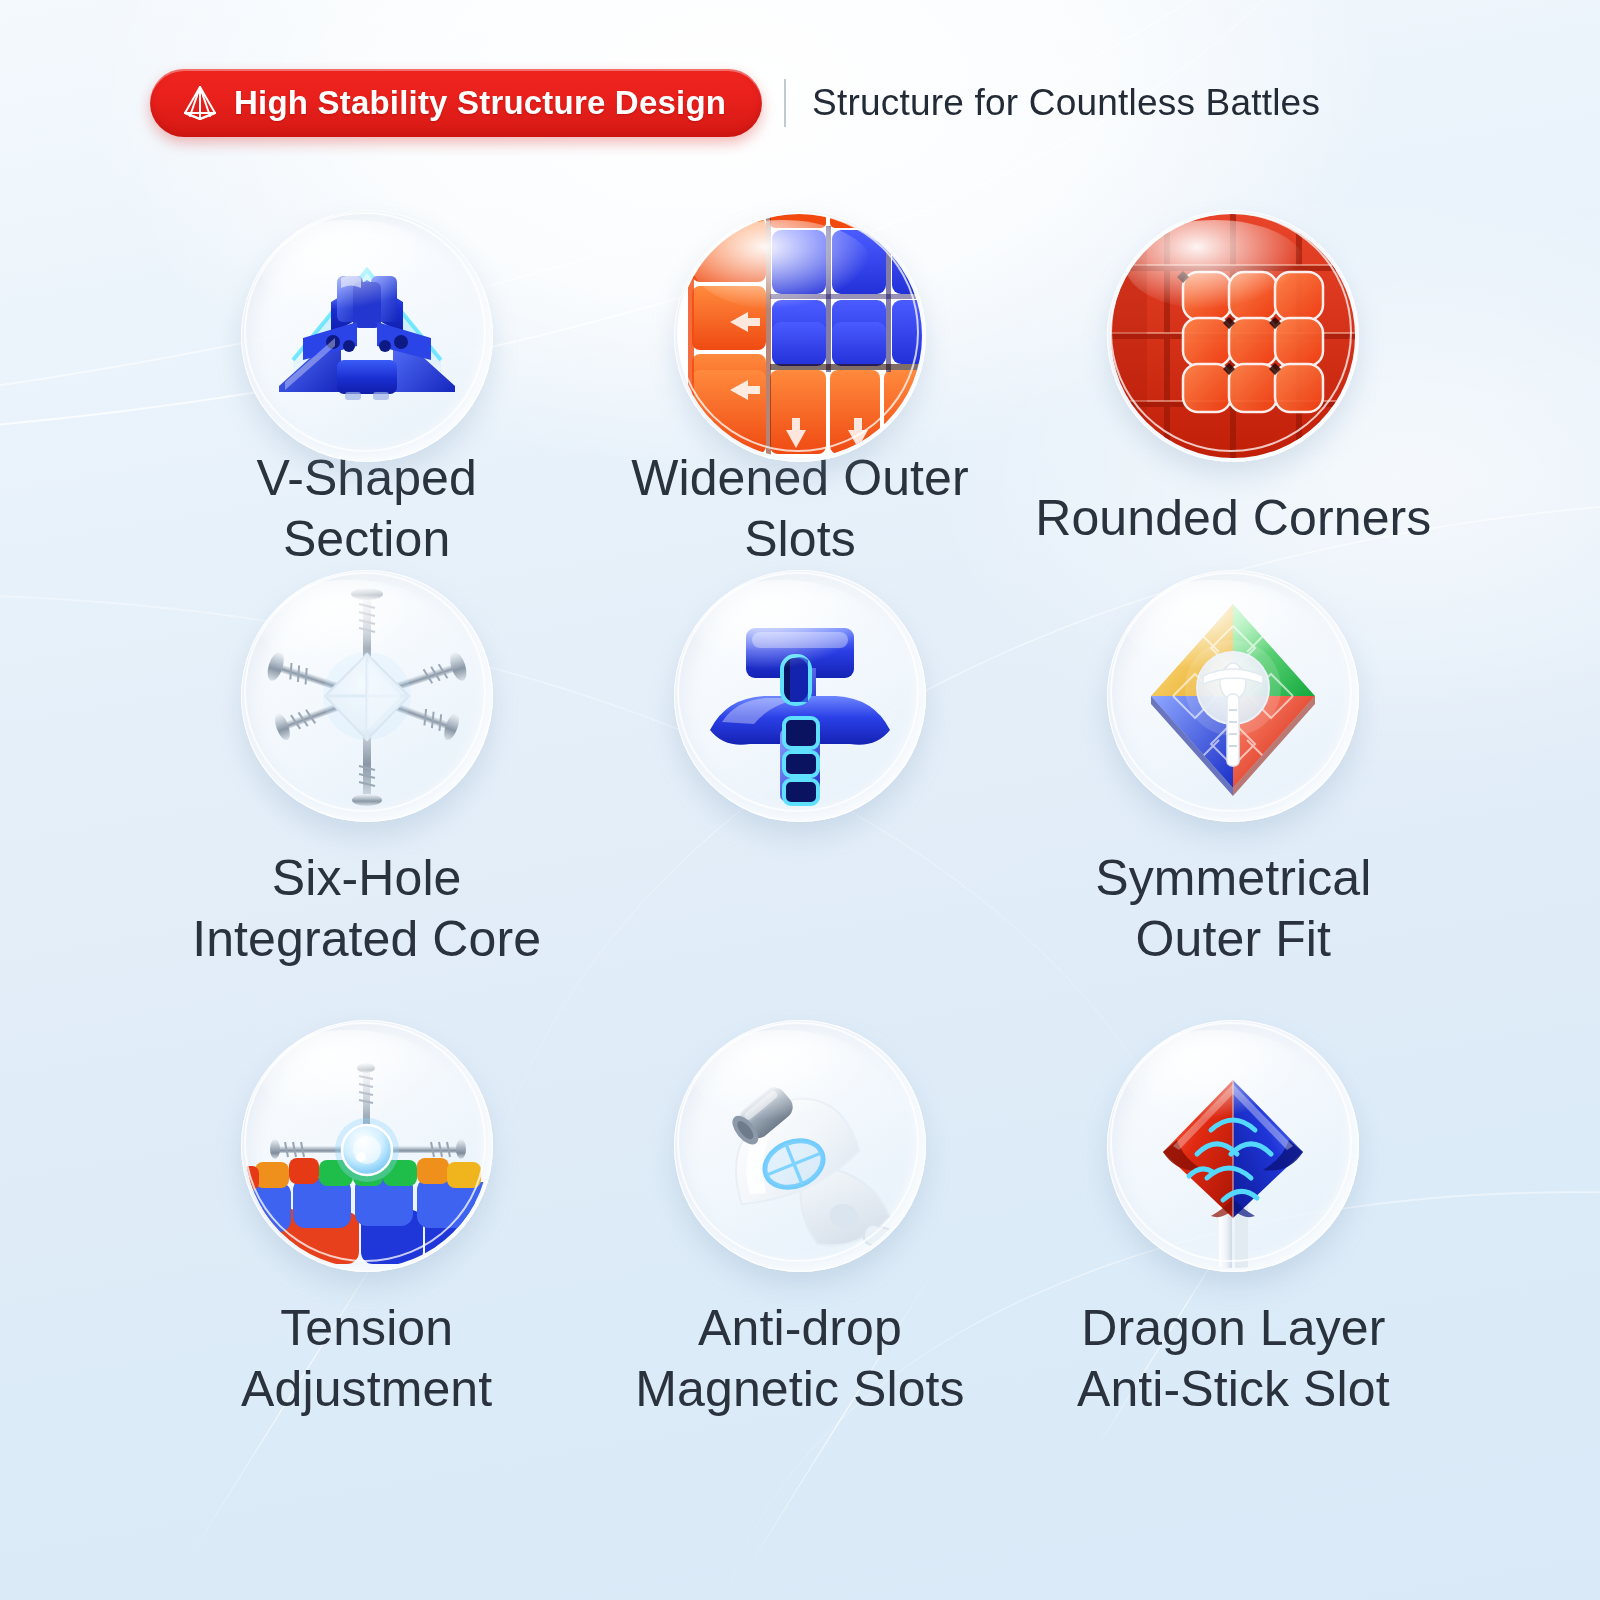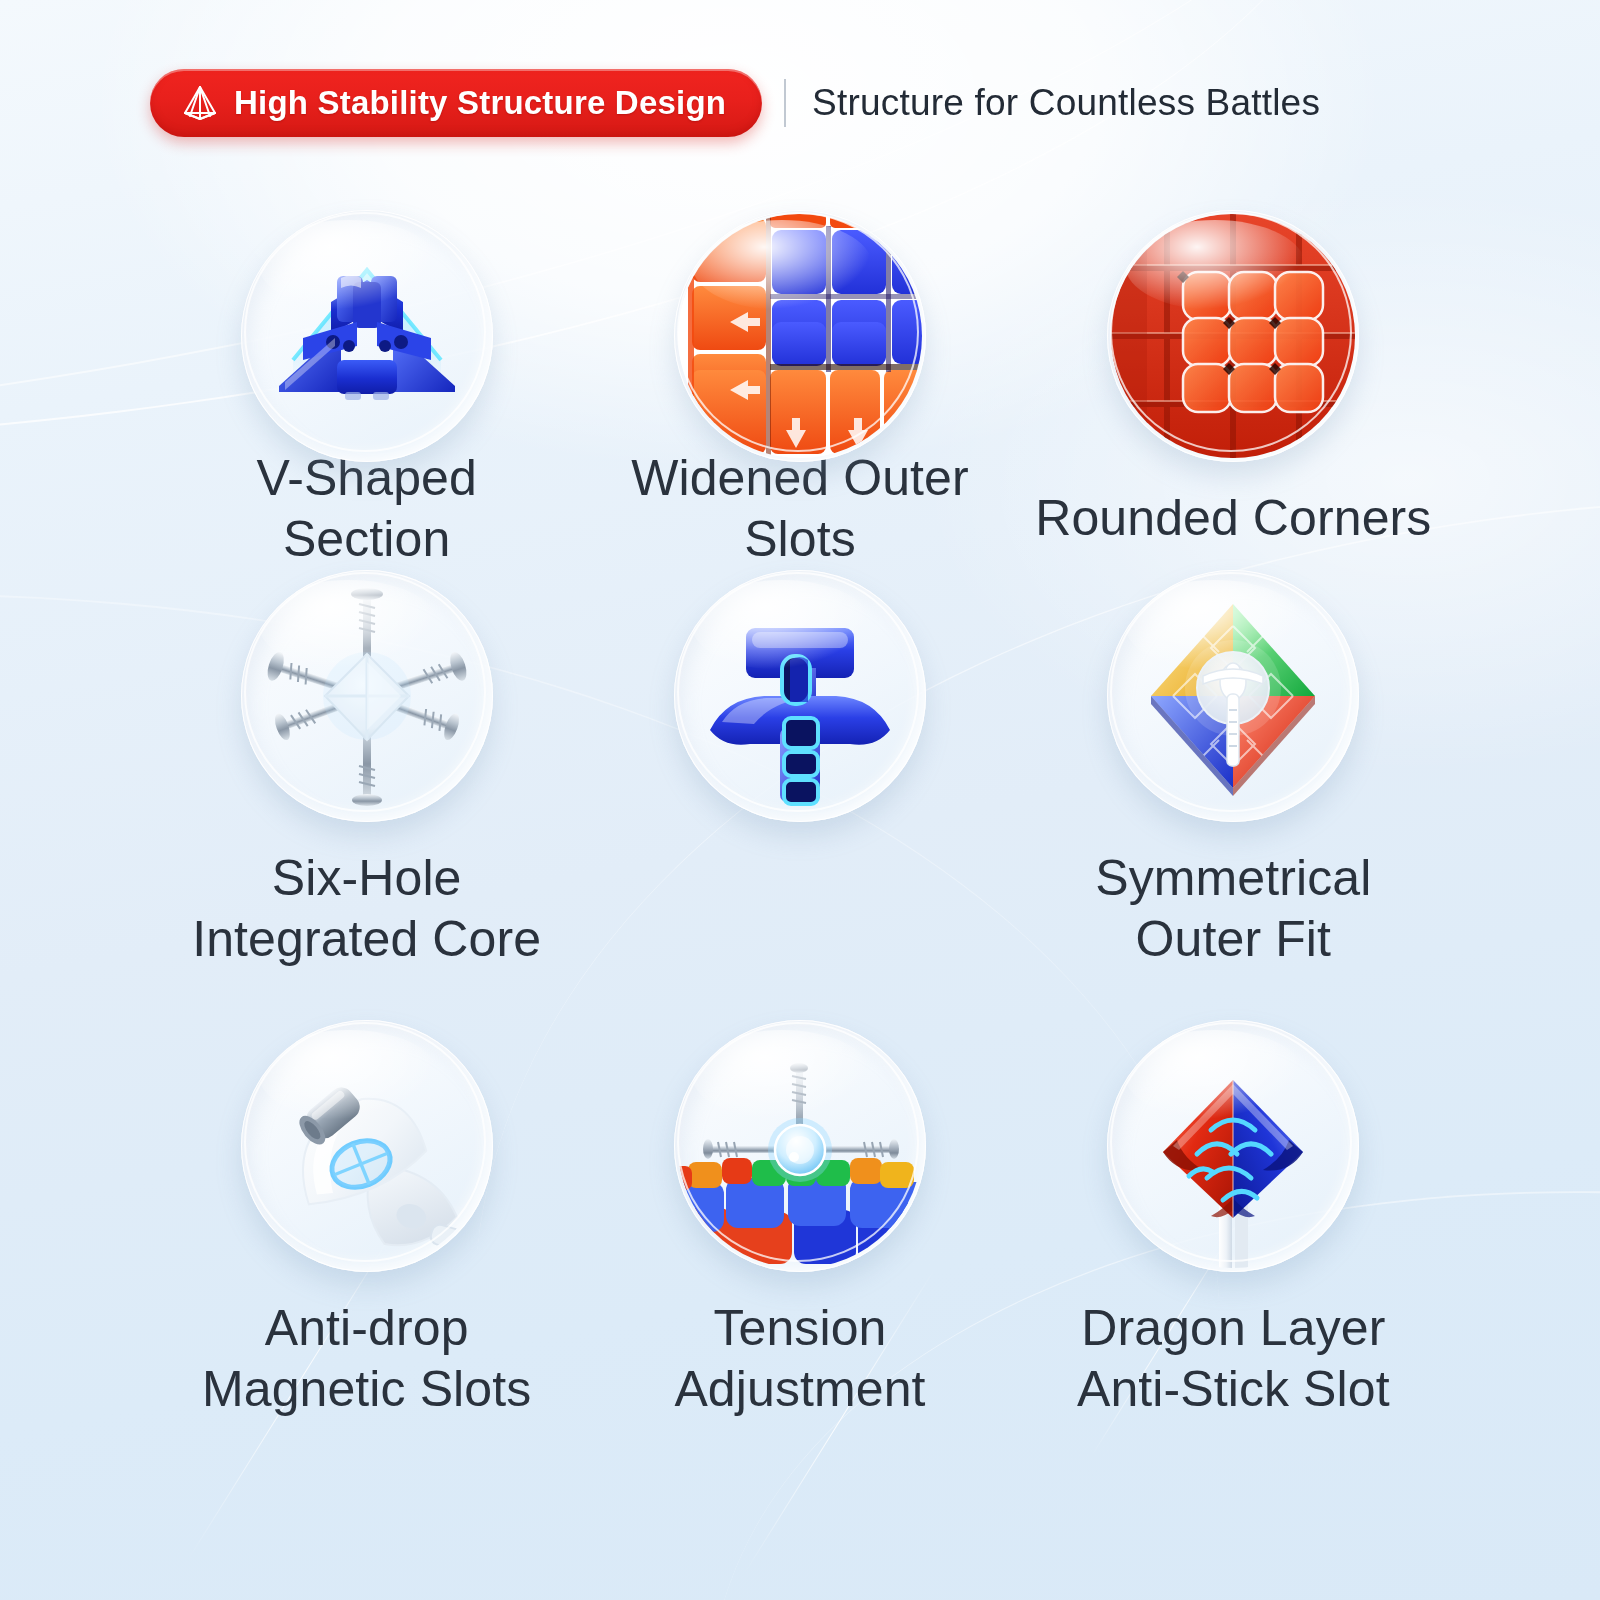--- a/index.html
+++ b/index.html
@@ -532,79 +532,20 @@
     </div>
 
     <div class="row r3">
 
       <div class="cell">
         <div class="orb-wrap">
           <div class="orb">
             <div class="orb-inner">
               <svg class="art" viewBox="0 0 252 252">
                 <defs>
-                  <linearGradient id="wht" x1="0" y1="0" x2="1" y2="1">
-                    <stop offset="0" stop-color="#ffffff"></stop>
-                      <stop offset="55%" stop-color="#f2f6fa"></stop>
-                      <stop offset="100%" stop-color="#dce6f0"></stop>
-                  </linearGradient>
-                  <linearGradient id="wht2" x1="0" y1="0" x2="1" y2="1">
-                    <stop offset="0" stop-color="#f7fafd"></stop>
-                      <stop offset="100%" stop-color="#cfdae6"></stop>
-                  </linearGradient>
-                  <linearGradient id="mag" x1="0" y1="0" x2="0" y2="1">
-                    <stop offset="0" stop-color="#e9eef4"></stop>
-                      <stop offset="45%" stop-color="#9aa7b5"></stop>
-                      <stop offset="100%" stop-color="#6f7d8c"></stop>
-                  </linearGradient>
-                  <clipPath id="clipD">
-                      <circle cx="126" cy="126" r="122"></circle>
-                    </clipPath>
-                </defs>
-                <g clip-path="url(#clipD)">
-
-                  <g transform="rotate(16 170 190)">
-                    <path d="M120 158 q62 -16 96 26 q-22 42 -62 46 q-34 -26 -34 -72 Z" fill="url(#wht2)" stroke="#e4ecf4" stroke-width="2"></path>
-                    <ellipse cx="172" cy="196" rx="15" ry="12" fill="#dbe5ef"></ellipse>
-                    <rect x="196" y="196" width="34" height="20" rx="8" fill="#eaf1f7" stroke="#dae4ee" stroke-width="2"></rect>
-                  </g>
-
-                  <g transform="rotate(-12 132 140)">
-                    <path d="M60 170 q-8 -80 74 -92 q48 6 52 64 q-52 36 -126 28 Z" fill="url(#wht)" stroke="#e8eff6" stroke-width="2"></path>
-                    <path d="M70 162 q-4 -64 62 -78 q-46 22 -46 80 Z" fill="#ffffff" opacity=".8"></path>
-                  </g>
-
-                  <g transform="rotate(-40 96 96)">
-                    <rect x="68" y="74" width="54" height="34" rx="12" fill="url(#mag)"></rect>
-                    <ellipse cx="68" cy="91" rx="9" ry="17" fill="#8c99a8"></ellipse>
-                    <ellipse cx="68" cy="91" rx="5" ry="11" fill="#6d7b8b"></ellipse>
-                    <rect x="76" y="78" width="40" height="8" rx="4" fill="#ffffff" opacity=".5"></rect>
-                  </g>
-
-                  <g transform="rotate(-22 120 144)">
-                    <ellipse cx="120" cy="144" rx="30" ry="22" fill="none" stroke="#63c8ff" stroke-width="5" opacity=".9"></ellipse>
-                    <ellipse cx="120" cy="144" rx="30" ry="22" fill="#9fdcff" opacity=".22"></ellipse>
-                    <line x1="120" y1="122" x2="120" y2="166" stroke="#7fd4ff" stroke-width="3.5"></line>
-                    <line x1="92" y1="144" x2="148" y2="144" stroke="#7fd4ff" stroke-width="3"></line>
-                  </g>
-                </g>
-              </svg>
-            </div>
-            <div class="orb-gloss"></div>
-          </div>
-        </div>
-        <div class="caption cap-2line">Anti-drop Magnetic Slots</div>
-      </div>
-
-      <div class="cell">
-        <div class="orb-wrap">
-          <div class="orb">
-            <div class="orb-inner">
-              <svg class="art" viewBox="0 0 252 252">
-                <defs>
                   <linearGradient id="met2" x1="0" y1="0" x2="0" y2="1">
                     <stop offset="0" stop-color="#eef3f8"></stop>
                       <stop offset="40%" stop-color="#aeb9c5"></stop>
                     <stop offset="70%" stop-color="#7f8c9b"></stop>
                       <stop offset="100%" stop-color="#d4dde6"></stop>
                   </linearGradient>
                   <radialGradient id="dial" cx="42%" cy="32%" r="72%">
                     <stop offset="0" stop-color="#ffffff"></stop>
                       <stop offset="55%" stop-color="#cfeeff"></stop>
                       <stop offset="100%" stop-color="#6ec4f5"></stop>
@@ -673,20 +614,79 @@
         </div>
         <div class="caption">Tension Adjustment</div>
       </div>
 
       <div class="cell">
         <div class="orb-wrap">
           <div class="orb">
             <div class="orb-inner">
               <svg class="art" viewBox="0 0 252 252">
                 <defs>
+                  <linearGradient id="wht" x1="0" y1="0" x2="1" y2="1">
+                    <stop offset="0" stop-color="#ffffff"></stop>
+                      <stop offset="55%" stop-color="#f2f6fa"></stop>
+                      <stop offset="100%" stop-color="#dce6f0"></stop>
+                  </linearGradient>
+                  <linearGradient id="wht2" x1="0" y1="0" x2="1" y2="1">
+                    <stop offset="0" stop-color="#f7fafd"></stop>
+                      <stop offset="100%" stop-color="#cfdae6"></stop>
+                  </linearGradient>
+                  <linearGradient id="mag" x1="0" y1="0" x2="0" y2="1">
+                    <stop offset="0" stop-color="#e9eef4"></stop>
+                      <stop offset="45%" stop-color="#9aa7b5"></stop>
+                      <stop offset="100%" stop-color="#6f7d8c"></stop>
+                  </linearGradient>
+                  <clipPath id="clipD">
+                      <circle cx="126" cy="126" r="122"></circle>
+                    </clipPath>
+                </defs>
+                <g clip-path="url(#clipD)">
+
+                  <g transform="rotate(16 170 190)">
+                    <path d="M120 158 q62 -16 96 26 q-22 42 -62 46 q-34 -26 -34 -72 Z" fill="url(#wht2)" stroke="#e4ecf4" stroke-width="2"></path>
+                    <ellipse cx="172" cy="196" rx="15" ry="12" fill="#dbe5ef"></ellipse>
+                    <rect x="196" y="196" width="34" height="20" rx="8" fill="#eaf1f7" stroke="#dae4ee" stroke-width="2"></rect>
+                  </g>
+
+                  <g transform="rotate(-12 132 140)">
+                    <path d="M60 170 q-8 -80 74 -92 q48 6 52 64 q-52 36 -126 28 Z" fill="url(#wht)" stroke="#e8eff6" stroke-width="2"></path>
+                    <path d="M70 162 q-4 -64 62 -78 q-46 22 -46 80 Z" fill="#ffffff" opacity=".8"></path>
+                  </g>
+
+                  <g transform="rotate(-40 96 96)">
+                    <rect x="68" y="74" width="54" height="34" rx="12" fill="url(#mag)"></rect>
+                    <ellipse cx="68" cy="91" rx="9" ry="17" fill="#8c99a8"></ellipse>
+                    <ellipse cx="68" cy="91" rx="5" ry="11" fill="#6d7b8b"></ellipse>
+                    <rect x="76" y="78" width="40" height="8" rx="4" fill="#ffffff" opacity=".5"></rect>
+                  </g>
+
+                  <g transform="rotate(-22 120 144)">
+                    <ellipse cx="120" cy="144" rx="30" ry="22" fill="none" stroke="#63c8ff" stroke-width="5" opacity=".9"></ellipse>
+                    <ellipse cx="120" cy="144" rx="30" ry="22" fill="#9fdcff" opacity=".22"></ellipse>
+                    <line x1="120" y1="122" x2="120" y2="166" stroke="#7fd4ff" stroke-width="3.5"></line>
+                    <line x1="92" y1="144" x2="148" y2="144" stroke="#7fd4ff" stroke-width="3"></line>
+                  </g>
+                </g>
+              </svg>
+            </div>
+            <div class="orb-gloss"></div>
+          </div>
+        </div>
+        <div class="caption cap-2line">Anti-drop Magnetic Slots</div>
+      </div>
+
+      <div class="cell">
+        <div class="orb-wrap">
+          <div class="orb">
+            <div class="orb-inner">
+              <svg class="art" viewBox="0 0 252 252">
+                <defs>
                   <linearGradient id="dsr" x1="0" y1="0" x2="1" y2="1">
                     <stop offset="0" stop-color="#ff7a5e"></stop>
                       <stop offset="45%" stop-color="#e22a12"></stop>
                       <stop offset="100%" stop-color="#a81405"></stop>
                   </linearGradient>
                   <linearGradient id="dsb" x1="1" y1="0" x2="0" y2="1">
                     <stop offset="0" stop-color="#7a92ff"></stop>
                       <stop offset="45%" stop-color="#1f35d8"></stop>
                       <stop offset="100%" stop-color="#0d1a96"></stop>
                   </linearGradient>

